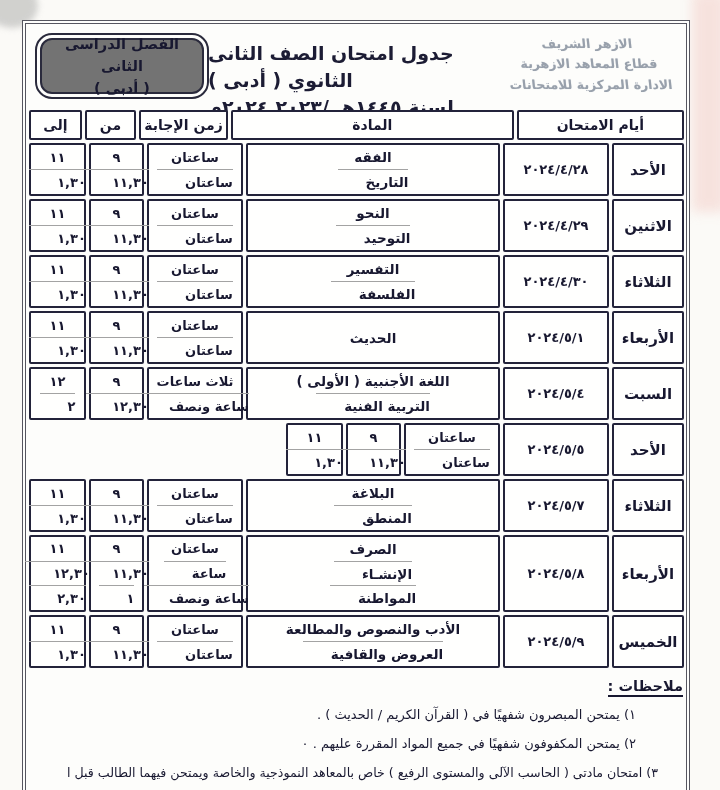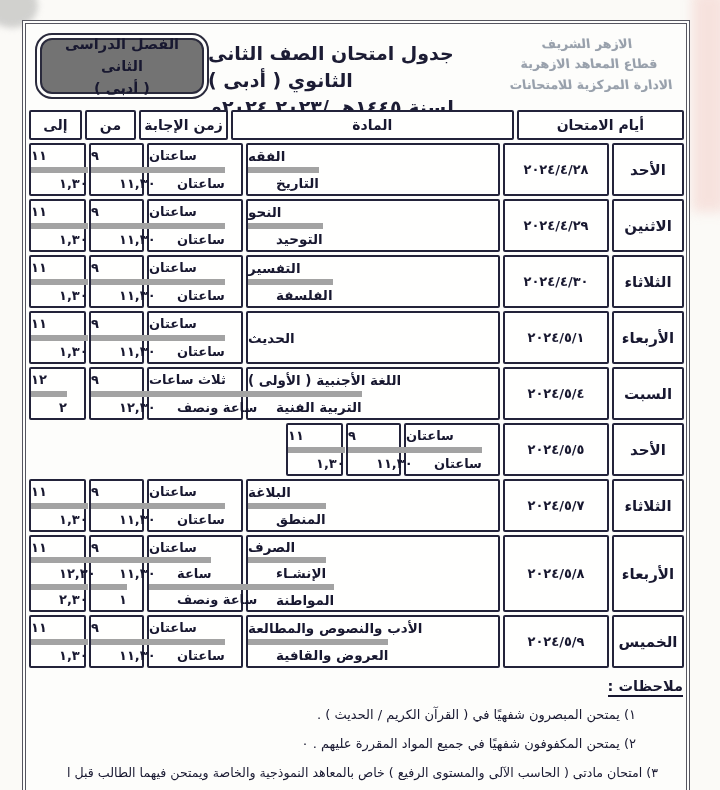--- a/index.html
+++ b/index.html
@@ -57,31 +57,31 @@
   }
   .head-row{height:30px;}
   .head-row .cell{font-size:14px;}
   .h-days{width:181px;}
   .h-subject{width:306px;}
   .h-duration{width:96px;}
   .h-from{width:55px;}
   .h-to{width:57px;}
   .day{width:72px;font-size:15px;}
   .date{width:106px;font-size:13px;}
-  .stack{flex-direction:column;align-items:flex-end;justify-content:stretch;padding:0;}
+  .stack{flex-direction:column;align-items:center;justify-content:stretch;padding:0;}
   .subject{width:254px;}
   .duration{width:96px;}
   .from{width:55px;}
   .to{width:57px;}
   .sub{
     flex:1;display:flex;align-items:center;justify-content:center;
     font-size:13px;white-space:nowrap;
   }
   .subject .sub{font-size:13.5px;}
-  .sub:not(:first-child){border-top:6px solid #a3a3a3;padding-left:28px;}
+  .sub:not(:first-child){border-top:1px solid #a3a3a3;padding-left:28px;}
   
   .notes{padding:8px 2px 0 6px;}
   .notes-heading{
     display:inline-block;font-weight:bold;font-size:14.5px;
     border-bottom:2px solid #181830;padding-bottom:1px;margin:0 1px 8px 0;
   }
   .note-line{
     font-weight:normal;font-size:13px;line-height:20px;margin-bottom:9px;
     white-space:nowrap;overflow:hidden;margin-left:36px;
   }

